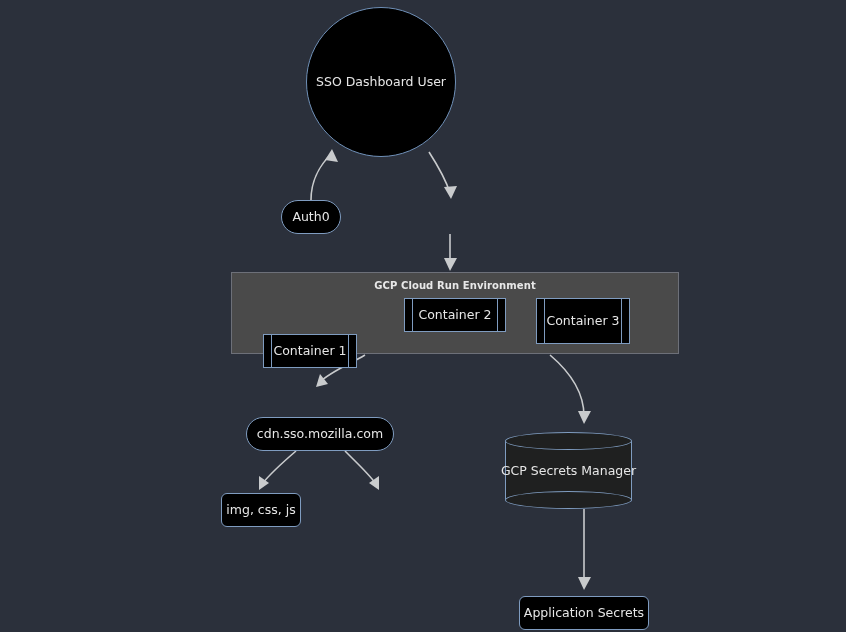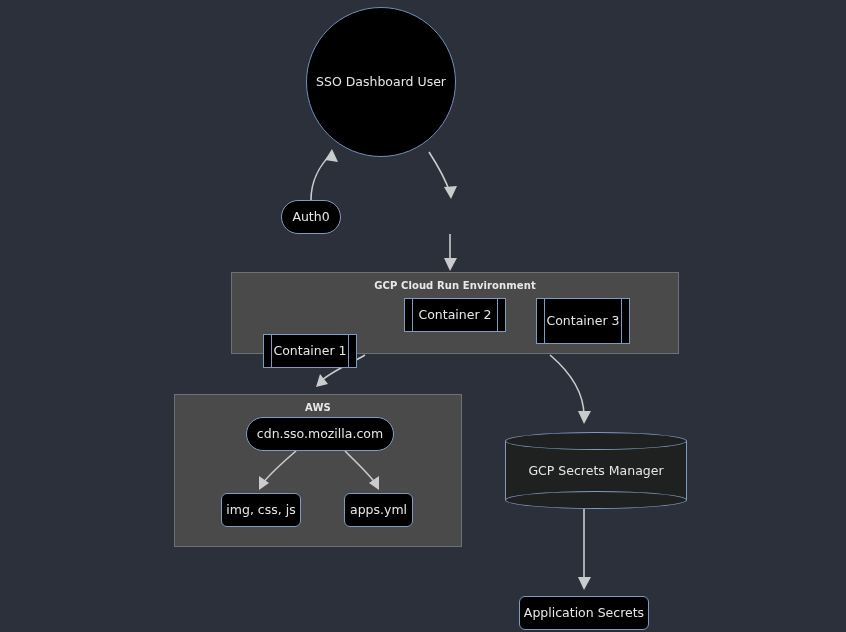--- a/index.html
+++ b/index.html
@@ -137,23 +137,20 @@
 </style>
 </head>
 <body>
 
 <div id="canvas">
 
   <div class="cluster" style="left:231px; top:272px; width:448px; height:82px;">
     <div class="cluster-label" style="top:7px;">GCP Cloud Run Environment</div>
   </div>
 
-  <div class="cluster" style="left:174px; top:394px; width:288px; height:153px;">
-    <div class="cluster-label" style="top:7px;">AWS</div>
-  </div>
 
   <svg id="edges" viewBox="0 0 846 632" width="846" height="632">
 
     <path class="edge-path" d="M 311,200 C 311,178 321,164 332,153"></path>
     <polygon class="edge-head" points="332,149 338,162 325,160"></polygon>
 
     <path class="edge-path" d="M 429,152 C 438,166 446,180 450,193"></path>
     <polygon class="edge-head" points="451,199 444,187 457,186"></polygon>
 
     <path class="edge-path" d="M 450,234 L 450,263"></path>
@@ -197,25 +194,22 @@
   </div>
 
   <div class="node round-rect" style="left:221px; top:493px; width:80px; height:34px;">
     <span>img, css, js</span>
   </div>
 
   <div class="node stadium" style="left:246px; top:417px; width:148px; height:34px;">
     <span>cdn.sso.mozilla.com</span>
   </div>
 
-  <div class="node round-rect" style="left:344px; top:493px; width:69px; height:34px;">
-    <span>apps.yml</span>
-  </div>
-
-  <div class="node cylinder" style="left:505px; top:432px; width:182px; height:77px;">
+
+  <div class="node cylinder" style="left:505px; top:432px; width:127px; height:77px;">
     <div class="cyl-body"></div>
     <div class="cyl-bottom"></div>
     <div class="cyl-top"></div>
     <div class="cyl-text">GCP Secrets Manager</div>
   </div>
 
   <div class="node round-rect" style="left:519px; top:596px; width:130px; height:34px;">
     <span>Application Secrets</span>
   </div>
 

